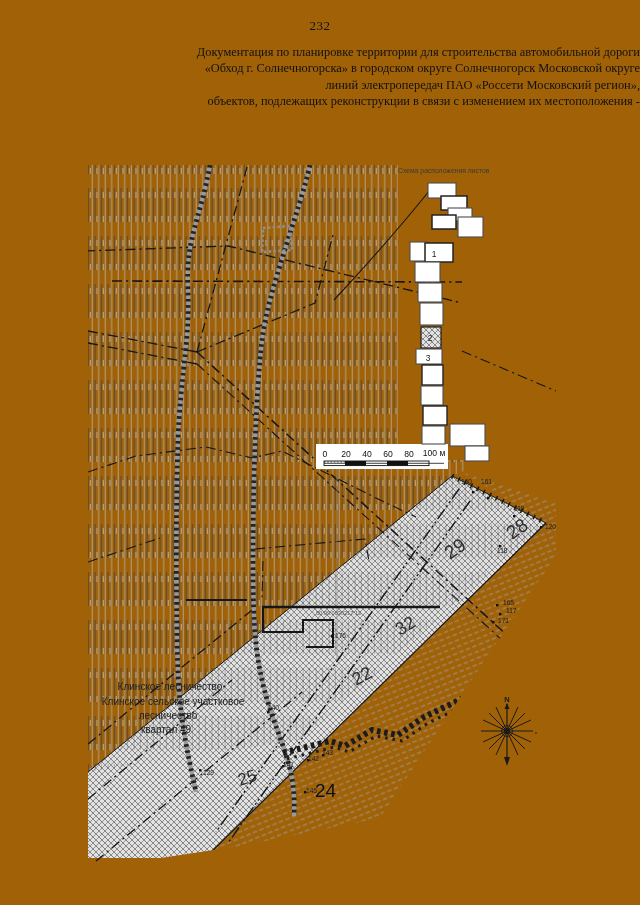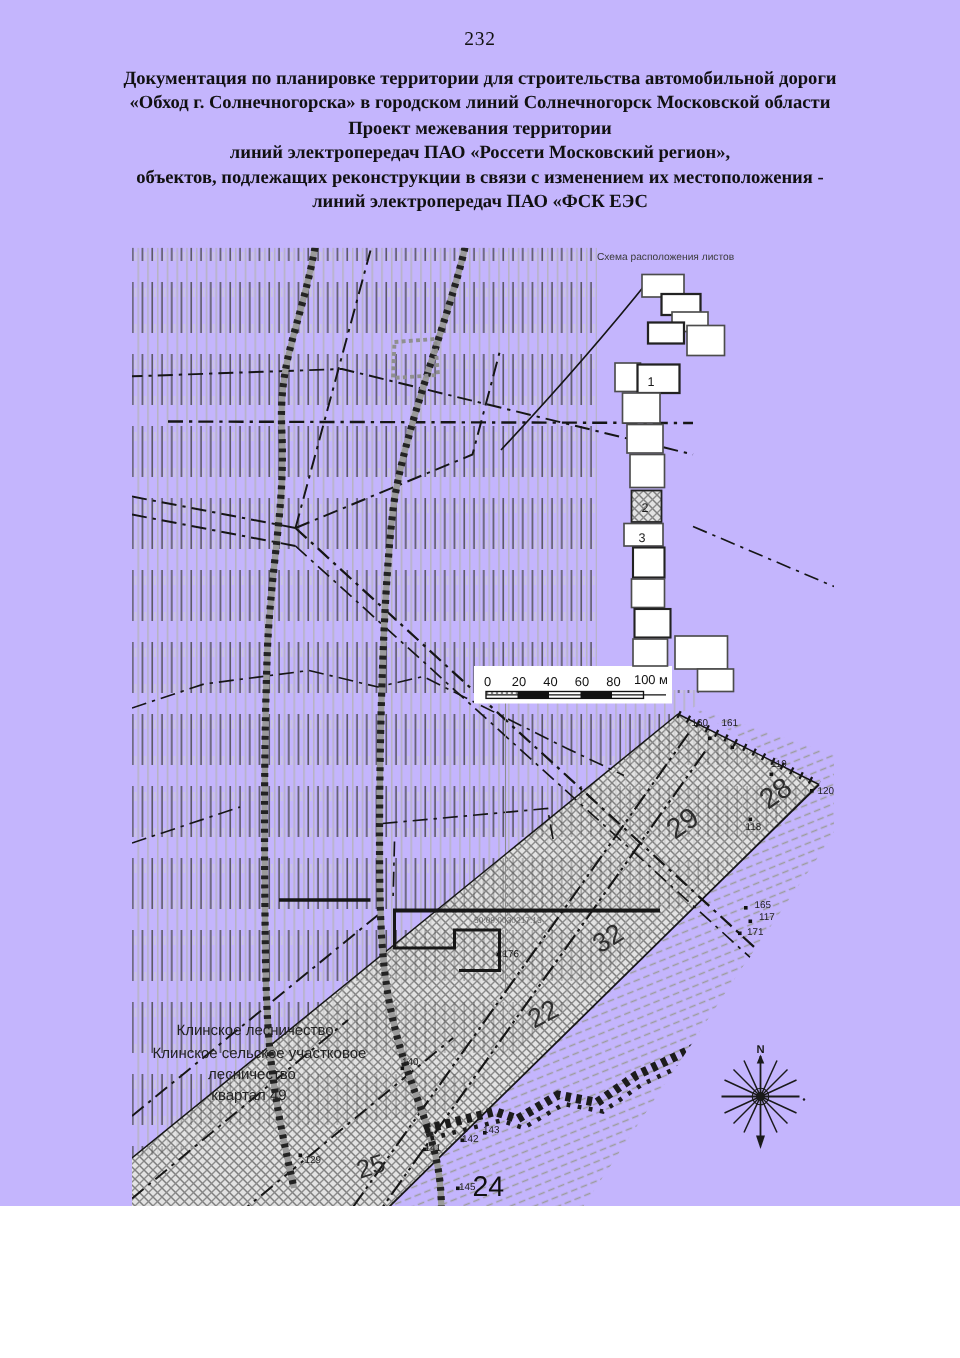--- a/index.html
+++ b/index.html
@@ -1,40 +1,38 @@
 <!DOCTYPE html>
 <html><head>
 <meta charset="utf-8">
 <style>
   html,body{margin:0;padding:0;background:#fff;}
-  .page{position:relative;width:640px;height:804px;background:#c4b5fd;overflow:hidden;
+  .page{position:relative;width:640px;height:905px;background:#a16207;overflow:hidden;
         font-family:"Liberation Serif",serif;color:#111;}
   .page-number{position:absolute;top:18px;left:0;width:100%;text-align:center;
         font-size:13px;letter-spacing:.5px;}
-  .doc-header{position:absolute;top:44px;left:0;width:100%;text-align:center;
-        font-weight:700;font-size:12.4px;line-height:16.4px;}
+  .doc-header{position:absolute;top:44px;left:0;width:100%;text-align:right;
+        font-weight:400;font-size:12.4px;line-height:16.4px;}
   .doc-header div{white-space:nowrap;}
   .map-svg{position:absolute;left:0;top:0;}
   text{font-family:"Liberation Sans",sans-serif;}
   .serifnum{font-family:"Liberation Serif",serif;}
 </style>
 </head>
 <body>
 
 <div class="page">
 
   <div class="page-number">232</div>
 
   <div class="doc-header">
     <div>Документация по планировке территории для строительства автомобильной дороги</div>
-    <div>«Обход г. Солнечногорска» в городском линий Солнечногорск Московской области</div>
-    <div>Проект межевания территории</div>
+    <div>«Обход г. Солнечногорска» в городском округе Солнечногорск Московской округе</div>
     <div>линий электропередач ПАО «Россети Московский регион»,</div>
     <div>объектов, подлежащих реконструкции в связи с изменением их местоположения -</div>
-    <div>линий электропередач ПАО «ФСК ЕЭС</div>
   </div>
 
   <svg class="map-svg" width="640" height="905" viewBox="0 0 640 905">
     <defs>
       <pattern id="patV" width="6.5" height="48" patternUnits="userSpaceOnUse">
         <line x1="1.2" y1="0" x2="1.2" y2="48" stroke="#b2b2b2" stroke-width="0.8"></line>
         <line x1="4" y1="0" x2="4" y2="48" stroke="#454545" stroke-width="0.9" stroke-dasharray="30 14"></line>
         <line x1="5.8" y1="0" x2="5.8" y2="48" stroke="#cfcfcf" stroke-width="0.7" stroke-dasharray="6 18"></line>
       </pattern>
       <pattern id="patX" width="6" height="6" patternUnits="userSpaceOnUse">

